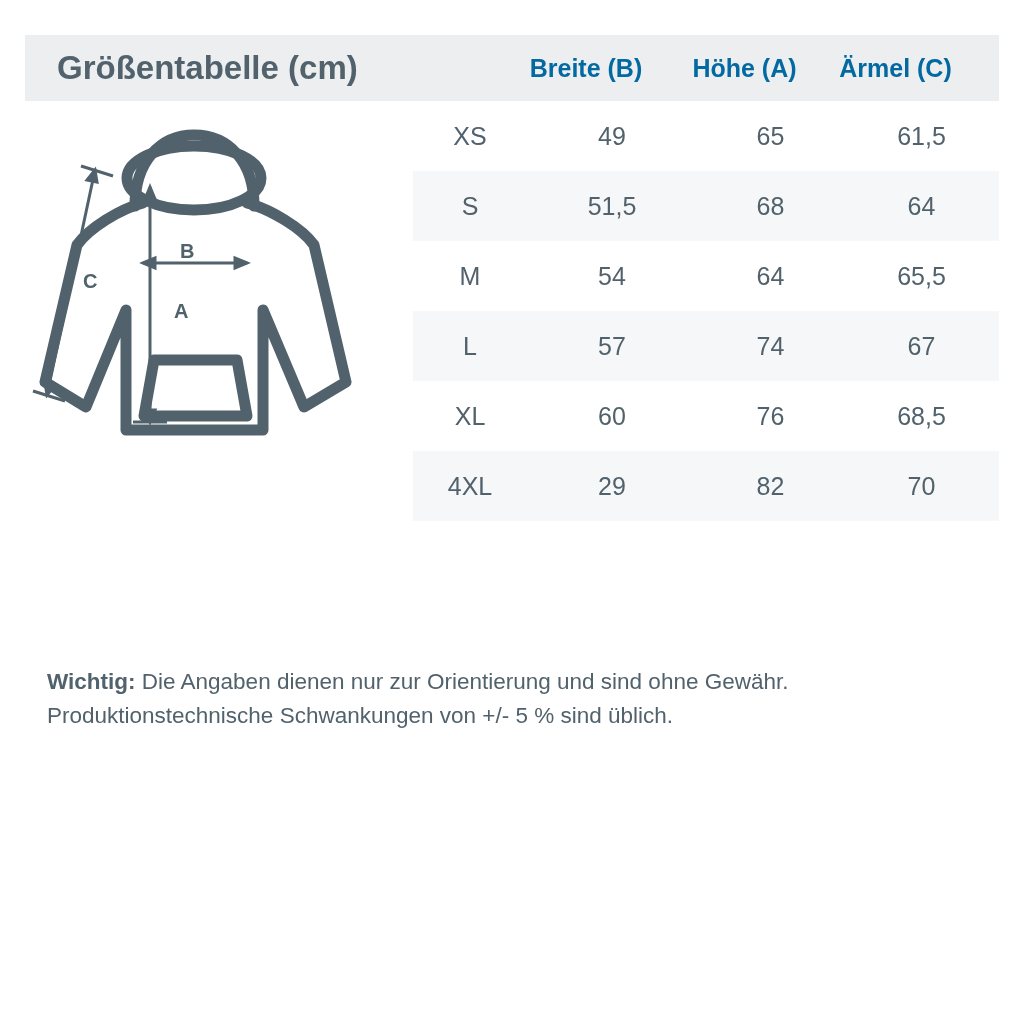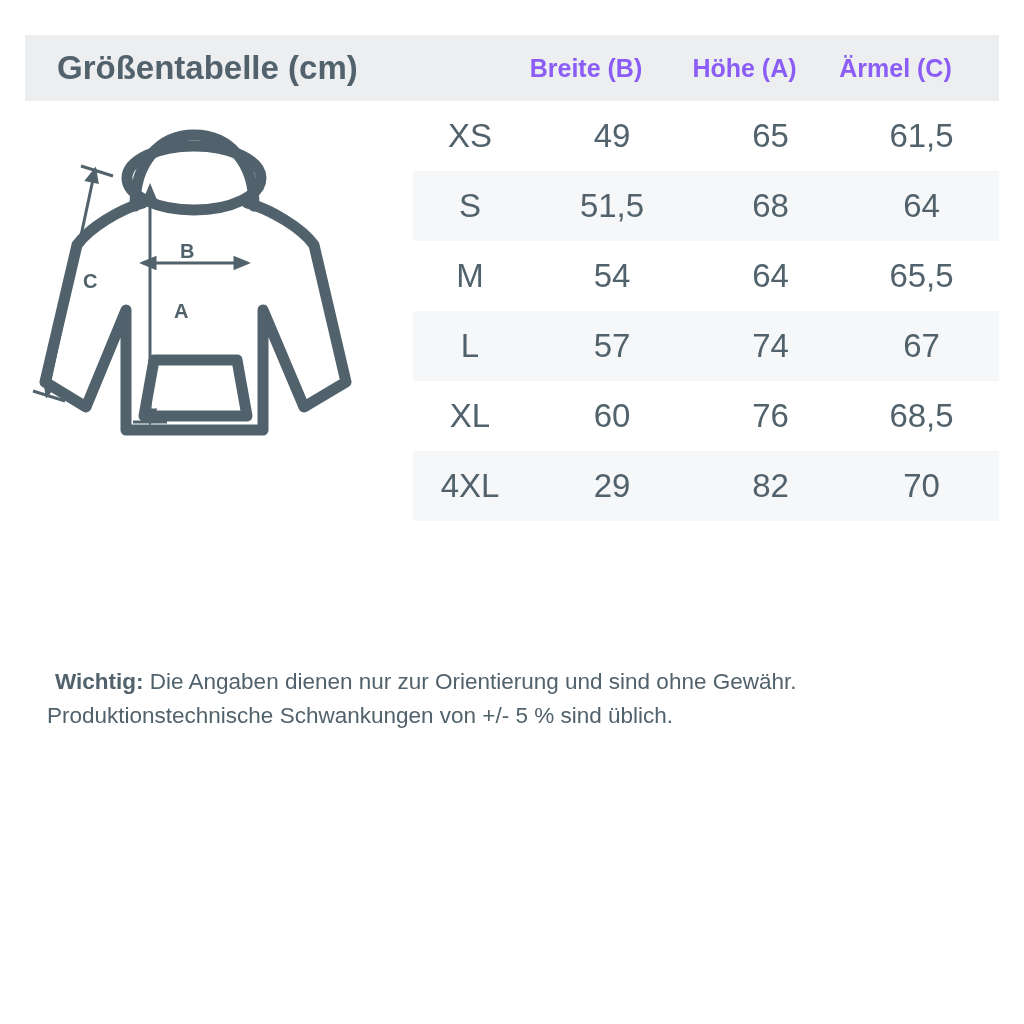--- a/index.html
+++ b/index.html
@@ -44,39 +44,39 @@
   }
   .header-cols {
     margin-left: auto;
     display: flex;
     align-items: center;
     padding-right: 26px;
   }
   .header-col {
     font-size: 25px;
     font-weight: bold;
-    color: #8b5cf6;
+    color: #0369a1;
     text-align: center;
     white-space: nowrap;
   }
   .col-b  { width: 170px; }
   .col-h  { width: 147px; }
   .col-s  { width: 155px; }
 
   
   .size-table {
     position: absolute;
     left: 413px;
     top: 101px;
     width: 586px;
     border-collapse: collapse;
   }
   .size-table td {
     height: 70px;
-    font-size: 33px;
+    font-size: 25px;
     color: #51626c;
     text-align: center;
     vertical-align: middle;
     padding: 0;
   }
   .size-table tr.alt td {
     background: #f6f7f8;
   }
   .cell-size  { width: 114px; }
   .cell-b     { width: 170px; }
@@ -97,21 +97,20 @@
     position: absolute;
     left: 47px;
     top: 665px;
     width: 950px;
     font-size: 22.5px;
     line-height: 34px;
     color: #51626c;
   }
   .footnote b {
     font-weight: bold;
-    margin-left: 8px;
   }
 </style>
 </head>
 <body>
 
 <div class="page">
 
   <div class="header-bar">
     <div class="header-title">Größentabelle (cm)</div>
     <div class="header-cols">

